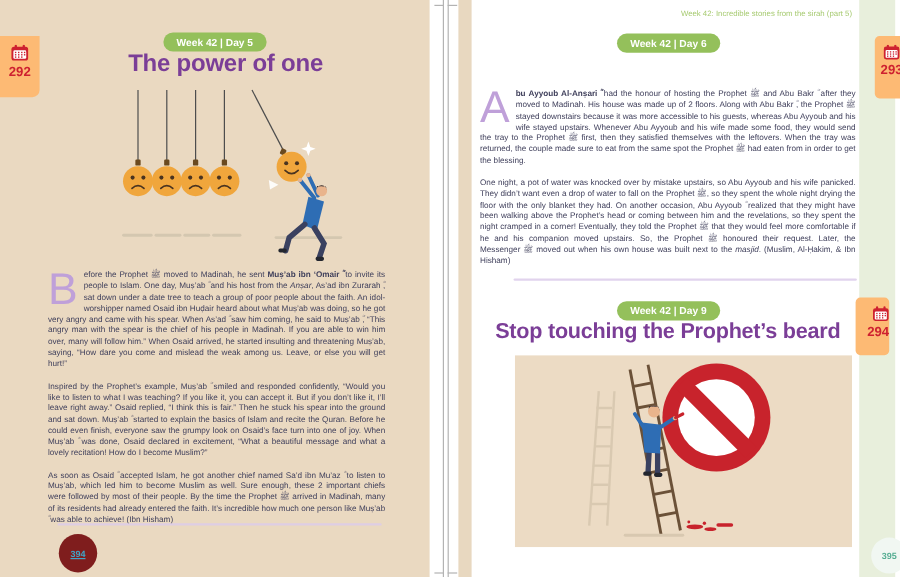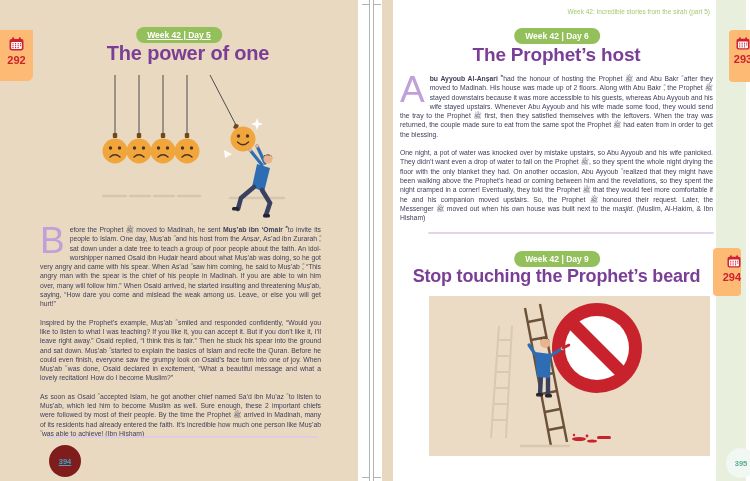--- a/index.html
+++ b/index.html
@@ -75,21 +75,21 @@
             <rect x="8" y="7.5" width="1.1" height="1.1"></rect>
             <rect x="10.2" y="7.5" width="1.1" height="1.1"></rect>
           <rect x="3.2" y="9.3" width="1.1" height="1.1"></rect>
             <rect x="5.6" y="9.3" width="1.1" height="1.1"></rect>
             <rect x="8" y="9.3" width="1.1" height="1.1"></rect>
         </g>
       </svg>
       <span class="tab-num">292</span>
     </div>
 
-    <span class="pill" style="left:179px;top:27px;text-decoration:underline;">Week 42 | Day 5</span>
+    <span class="pill" style="left:179px;top:27px;">Week 42 | Day 5</span>
     <h1 class="title title-left">The power of one</h1>
 
     <svg class="illu-cradle" width="358" height="156" viewBox="0 0 358 156">
 
       <g stroke="#d4c7b0" stroke-width="2.4" stroke-linecap="round">
         <line x1="103" y1="130" x2="126" y2="130"></line>
           <line x1="130" y1="130" x2="150" y2="130"></line>
         <line x1="154" y1="130" x2="174" y2="130"></line>
           <line x1="178" y1="130" x2="200" y2="130"></line>
         <line x1="230" y1="132" x2="284" y2="132"></line>
@@ -176,21 +176,20 @@
   <div class="spine-cap" style="left:362px;top:477px;width:8px;"></div>
   <div class="spine-cap" style="left:373px;top:477px;width:8px;"></div>
 
   <section class="page page-right">
     <div class="edge-strip strip-beige"></div>
     <div class="edge-strip strip-green"></div>
 
     <div class="running-header">Week 42: Incredible stories from the sirah (part 5)</div>
 
     <span class="pill" style="left:175px;top:28px;">Week 42 | Day 6</span>
-    <h1 class="title title-r1">The Prophet’s host</h1>
 
     <div class="body-text body-right">
       <p><span class="dropcap">A</span><b>bu Ayyoub Al-Anṣari ؓ</b><span> had the honour of hosting the Prophet ﷺ and Abu Bakr ؓ after they moved to Madinah. His house was made up of 2 floors. Along with Abu Bakr ؓ, the Prophet ﷺ stayed downstairs because it was more accessible to his guests, whereas Abu Ayyoub and his wife stayed upstairs. Whenever Abu Ayyoub and his wife made some food, they would send the tray to the Prophet ﷺ first, then they satisfied themselves with the leftovers. When the tray was returned, the couple made sure to eat from the same spot the Prophet ﷺ had eaten from in order to get the blessing.</span></p>
       <p><span>One night, a pot of water was knocked over by mistake upstairs, so Abu Ayyoub and his wife panicked. They didn’t want even a drop of water to fall on the Prophet ﷺ, so they spent the whole night drying the floor with the only blanket they had. On another occasion, Abu Ayyoub ؓ realized that they might have been walking above the Prophet’s head or coming between him and the revelations, so they spent the night cramped in a corner! Eventually, they told the Prophet ﷺ that they would feel more comfortable if he and his companion moved upstairs. So, the Prophet ﷺ honoured their request. Later, the Messenger ﷺ moved out when his own house was built next to the </span><i>masjid</i><span>. (Muslim, Al-Ḥakim, &amp; Ibn Hisham)</span></p>
     </div>
 
     <div class="divider divider-right"></div>
 
     <span class="pill" style="left:175px;top:251px;">Week 42 | Day 9</span>
     <h1 class="title title-r2">Stop touching the Prophet’s beard</h1>

